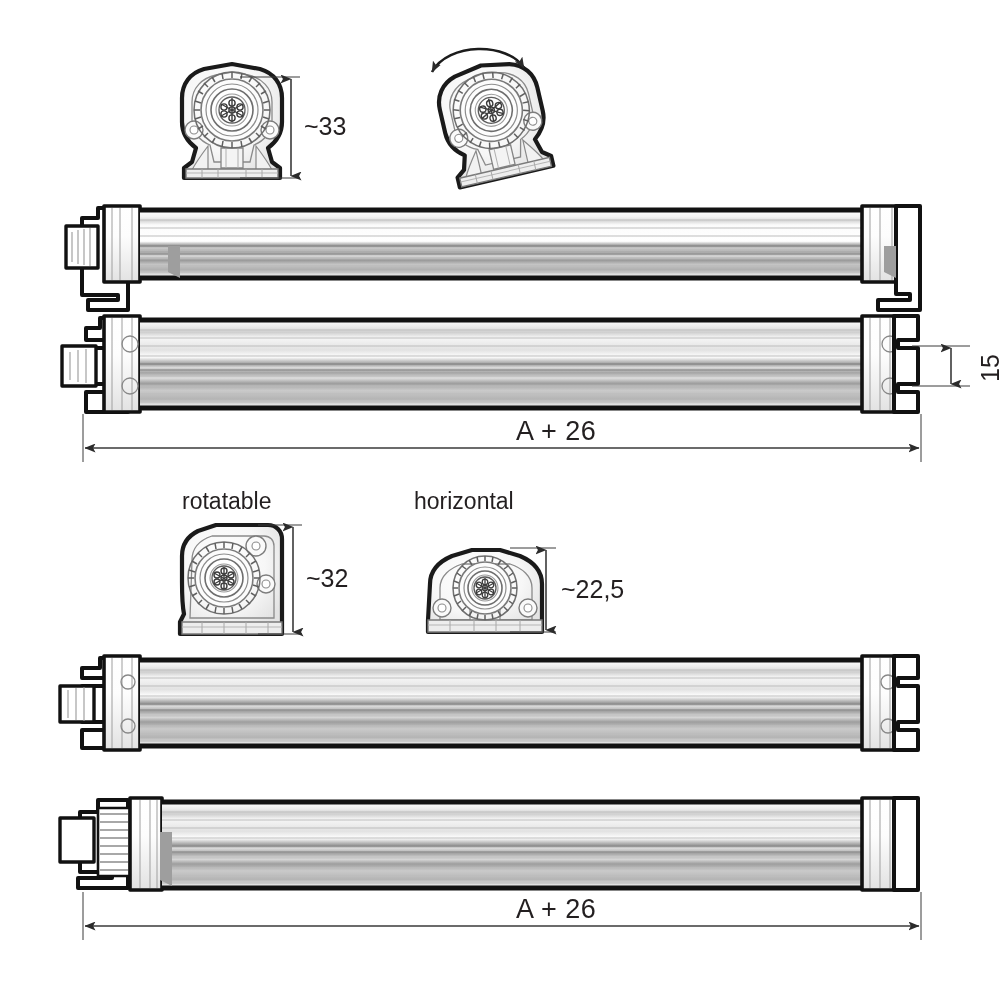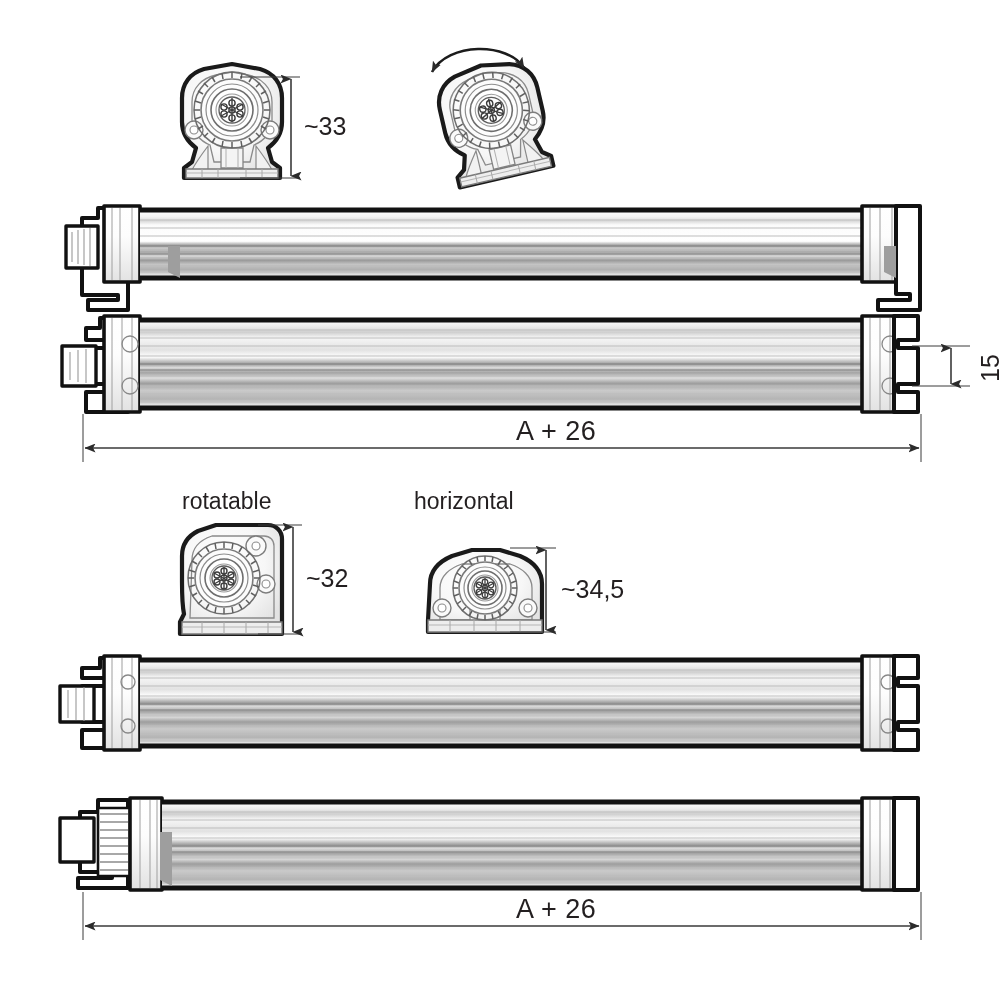--- a/index.html
+++ b/index.html
@@ -489,17 +489,17 @@
 <div class="lbl lbl-dim rot90" style="left:978px;top:382px;">15</div>
 
 <div class="lbl lbl-dim-big" style="left:472px;top:418px;">A + 26</div>
 
 <div class="lbl lbl-cap" style="left:182px;top:490px;">rotatable</div>
 
 <div class="lbl lbl-cap" style="left:414px;top:490px;">horizontal</div>
 
 <div class="lbl lbl-dim" style="left:306px;top:566px;">~32</div>
 
-<div class="lbl lbl-dim" style="left:561px;top:577px;">~34,5</div>
+<div class="lbl lbl-dim" style="left:561px;top:577px;">~22,5</div>
 
 <div class="lbl lbl-dim-big" style="left:472px;top:896px;">A + 26</div>
 
 </div>
 
 </body></html>

